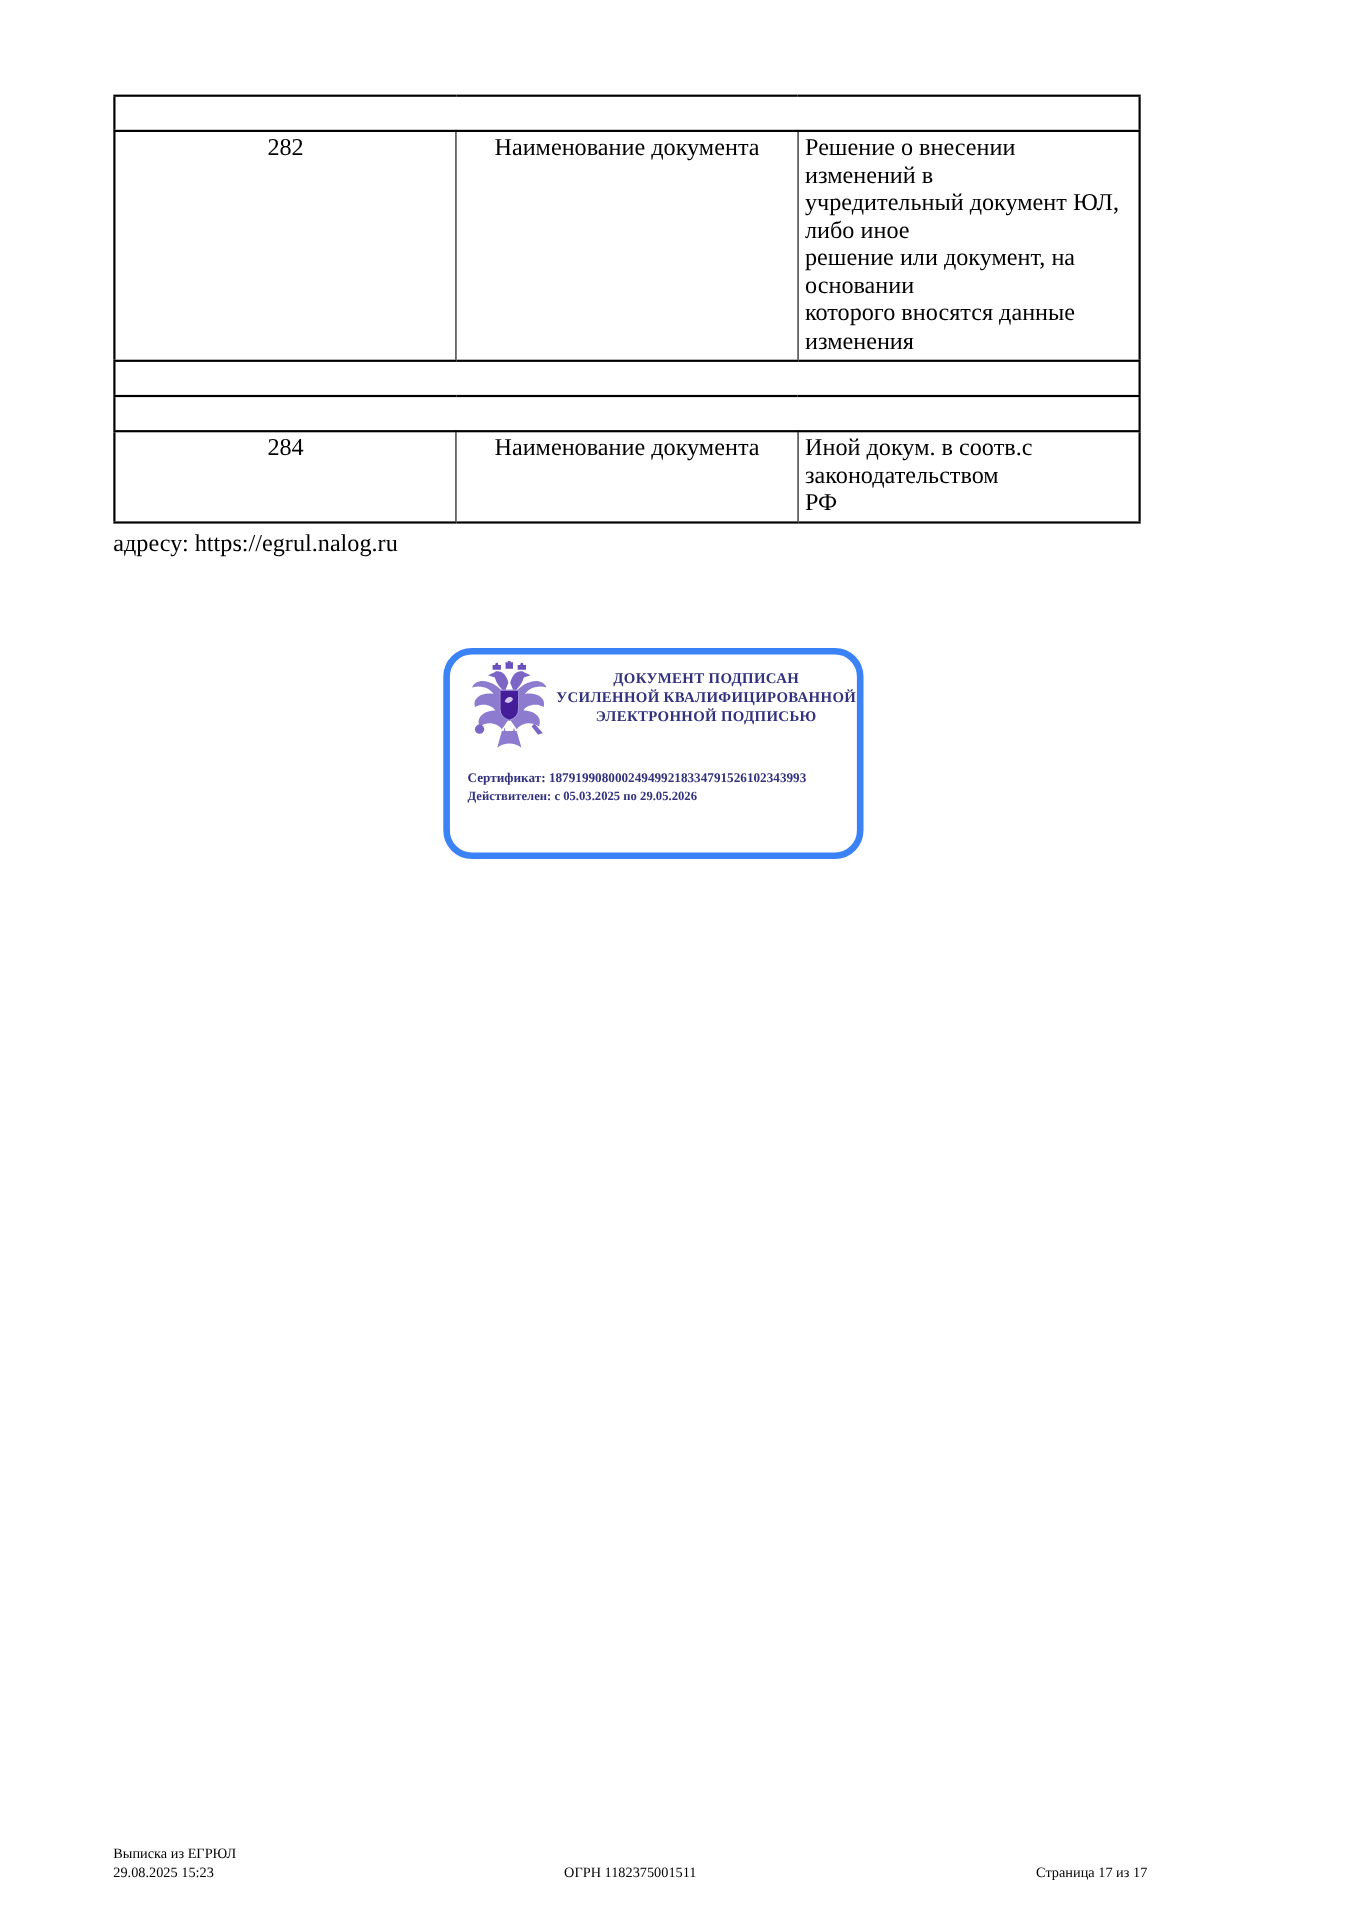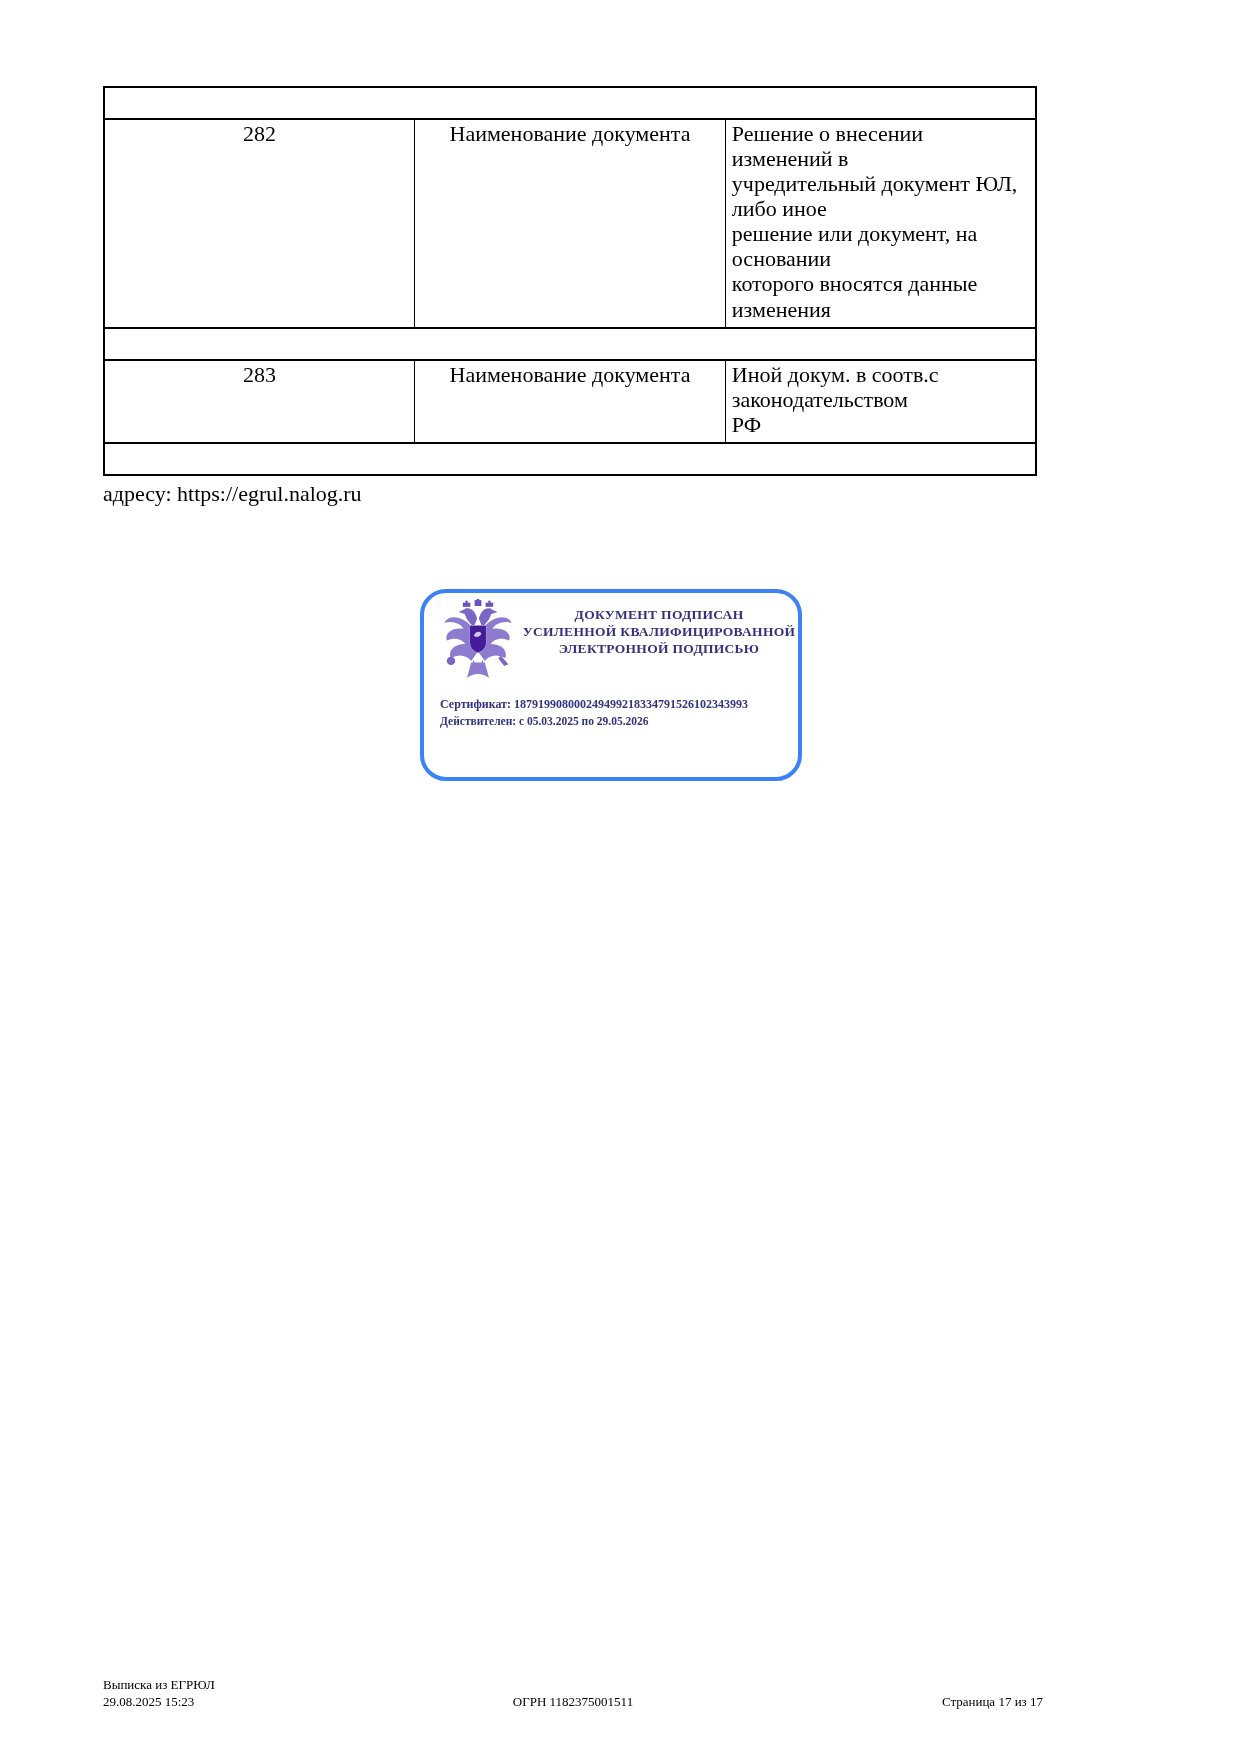--- a/index.html
+++ b/index.html
@@ -39,23 +39,23 @@
   
   .note {
     position: absolute; left: 103px; top: 481px; width: 940px;
     font-size: 22px; line-height: 25px;
   }
   .note .note-line { word-spacing: 7.5px; }
   .note .note-line:last-child { word-spacing: normal; }
 
   
   .stamp {
-    position: absolute; left: 420px; top: 589px;
+    position: absolute; left: 403px; top: 589px;
     width: 382px; height: 192px;
-    border: 4px solid #3b82f6;
+    border: 6px solid #3b82f6;
     border-radius: 26px;
     background: #ffffff;
     color: #32327e;
     font-weight: bold;
   }
   .stamp-top { display: flex; align-items: flex-start; }
   .emblem { flex: 0 0 96px; padding: 6px 0 0 16px; }
   .stamp-title {
     flex: 1 1 auto;
     margin-top: 13px;
@@ -94,28 +94,28 @@
     <td class="c-num">282</td>
     <td class="c-label">Наименование документа</td>
     <td class="c-value">Решение о внесении изменений в
 учредительный документ ЮЛ, либо иное
 решение или документ, на основании
 которого вносятся данные изменения</td>
   </tr>
   <tr class="row-spacer">
     <td colspan="3"></td>
   </tr>
+  <tr class="row-spacer">
+    <td colspan="3"></td>
+  </tr>
   <tr>
-    <td class="c-num">283</td>
+    <td class="c-num">284</td>
     <td class="c-label">Наименование документа</td>
     <td class="c-value">Иной докум. в соотв.с законодательством
 РФ</td>
-  </tr>
-  <tr class="row-spacer">
-    <td colspan="3"></td>
   </tr>
 </tbody>
   </table>
 
 <div class="note">
   <div class="note-line">адресу: https://egrul.nalog.ru</div>
 </div>
 
 <div class="stamp">
   <div class="stamp-top">

